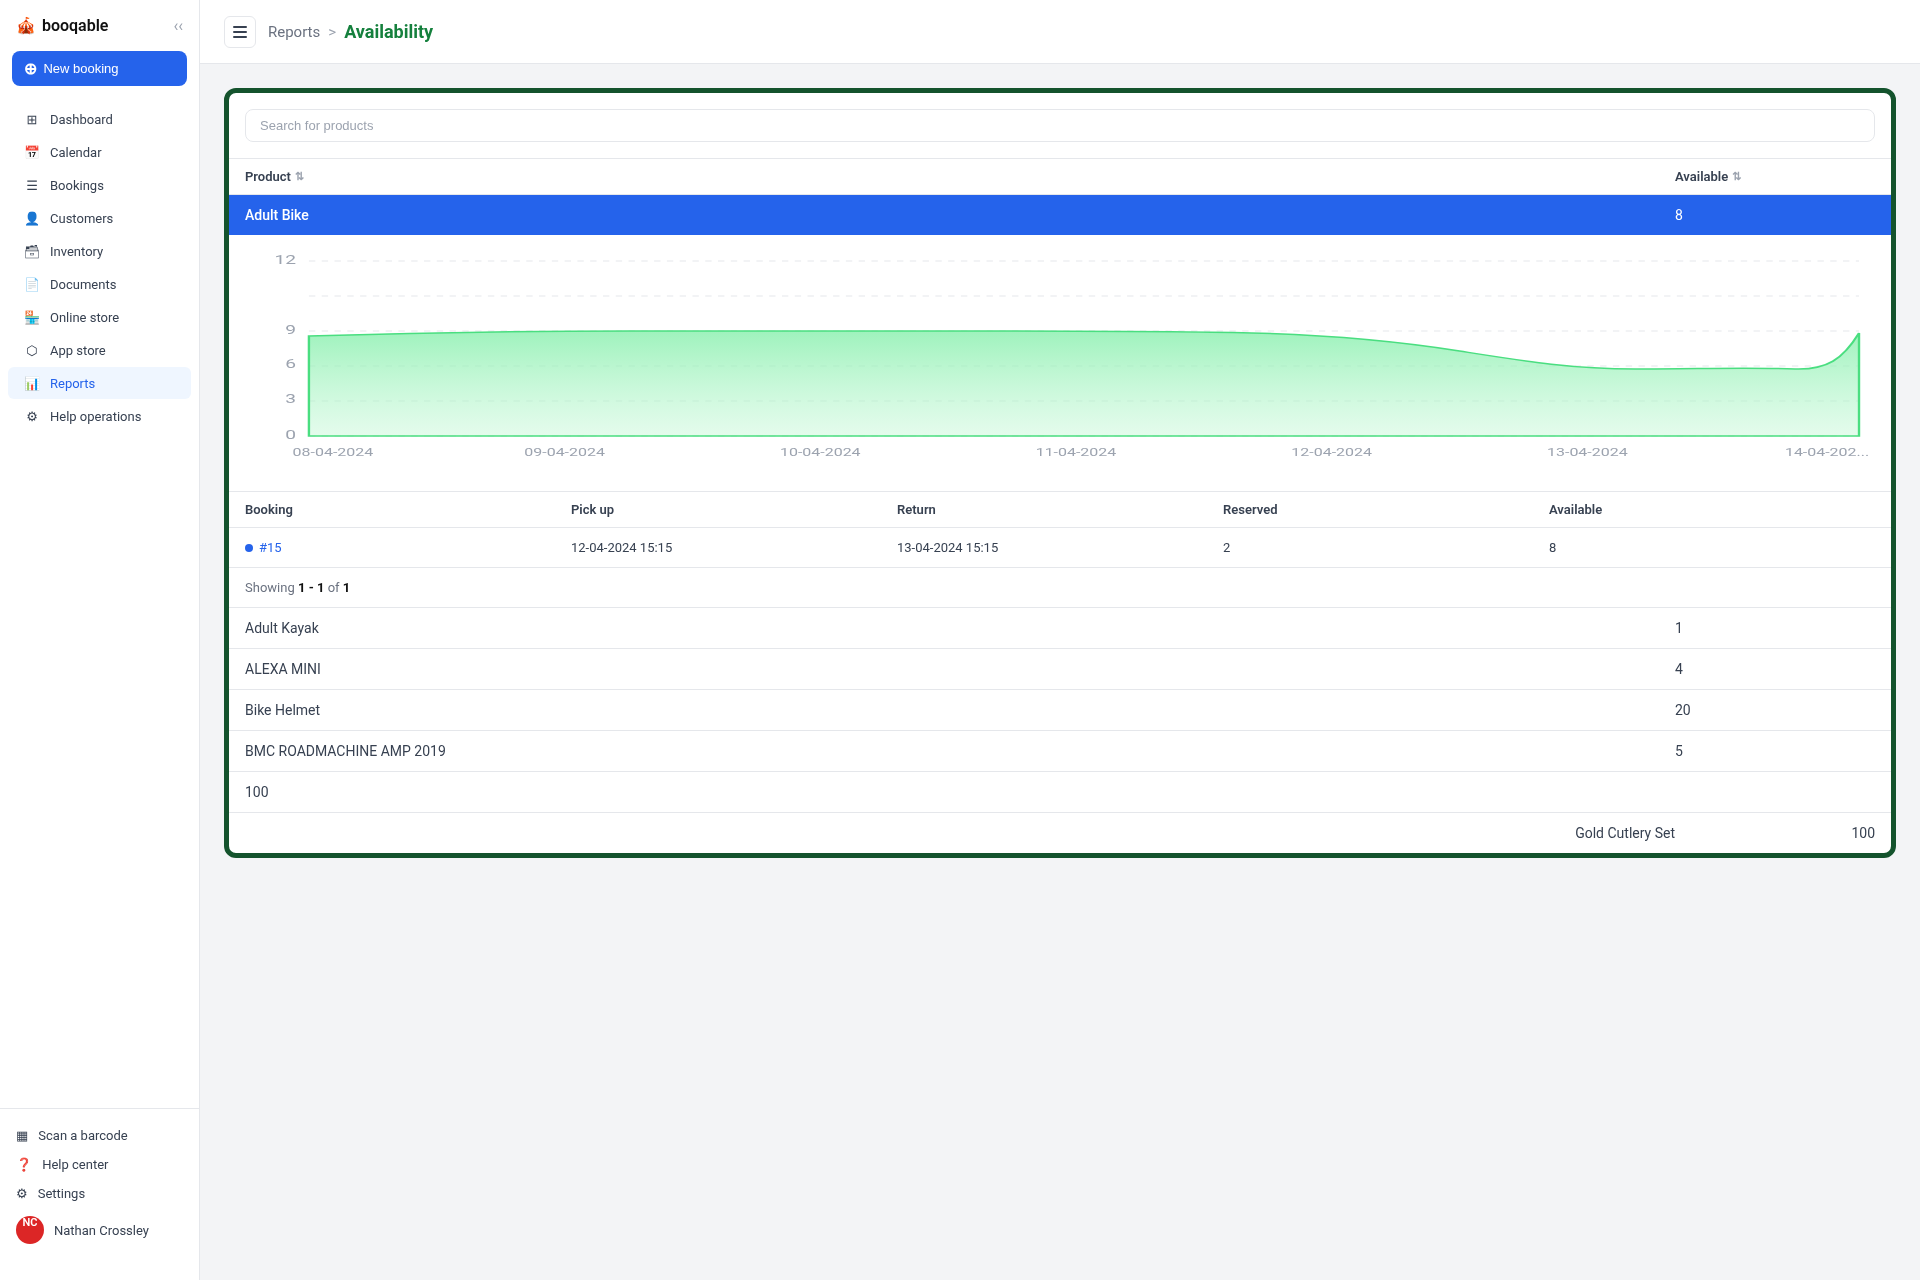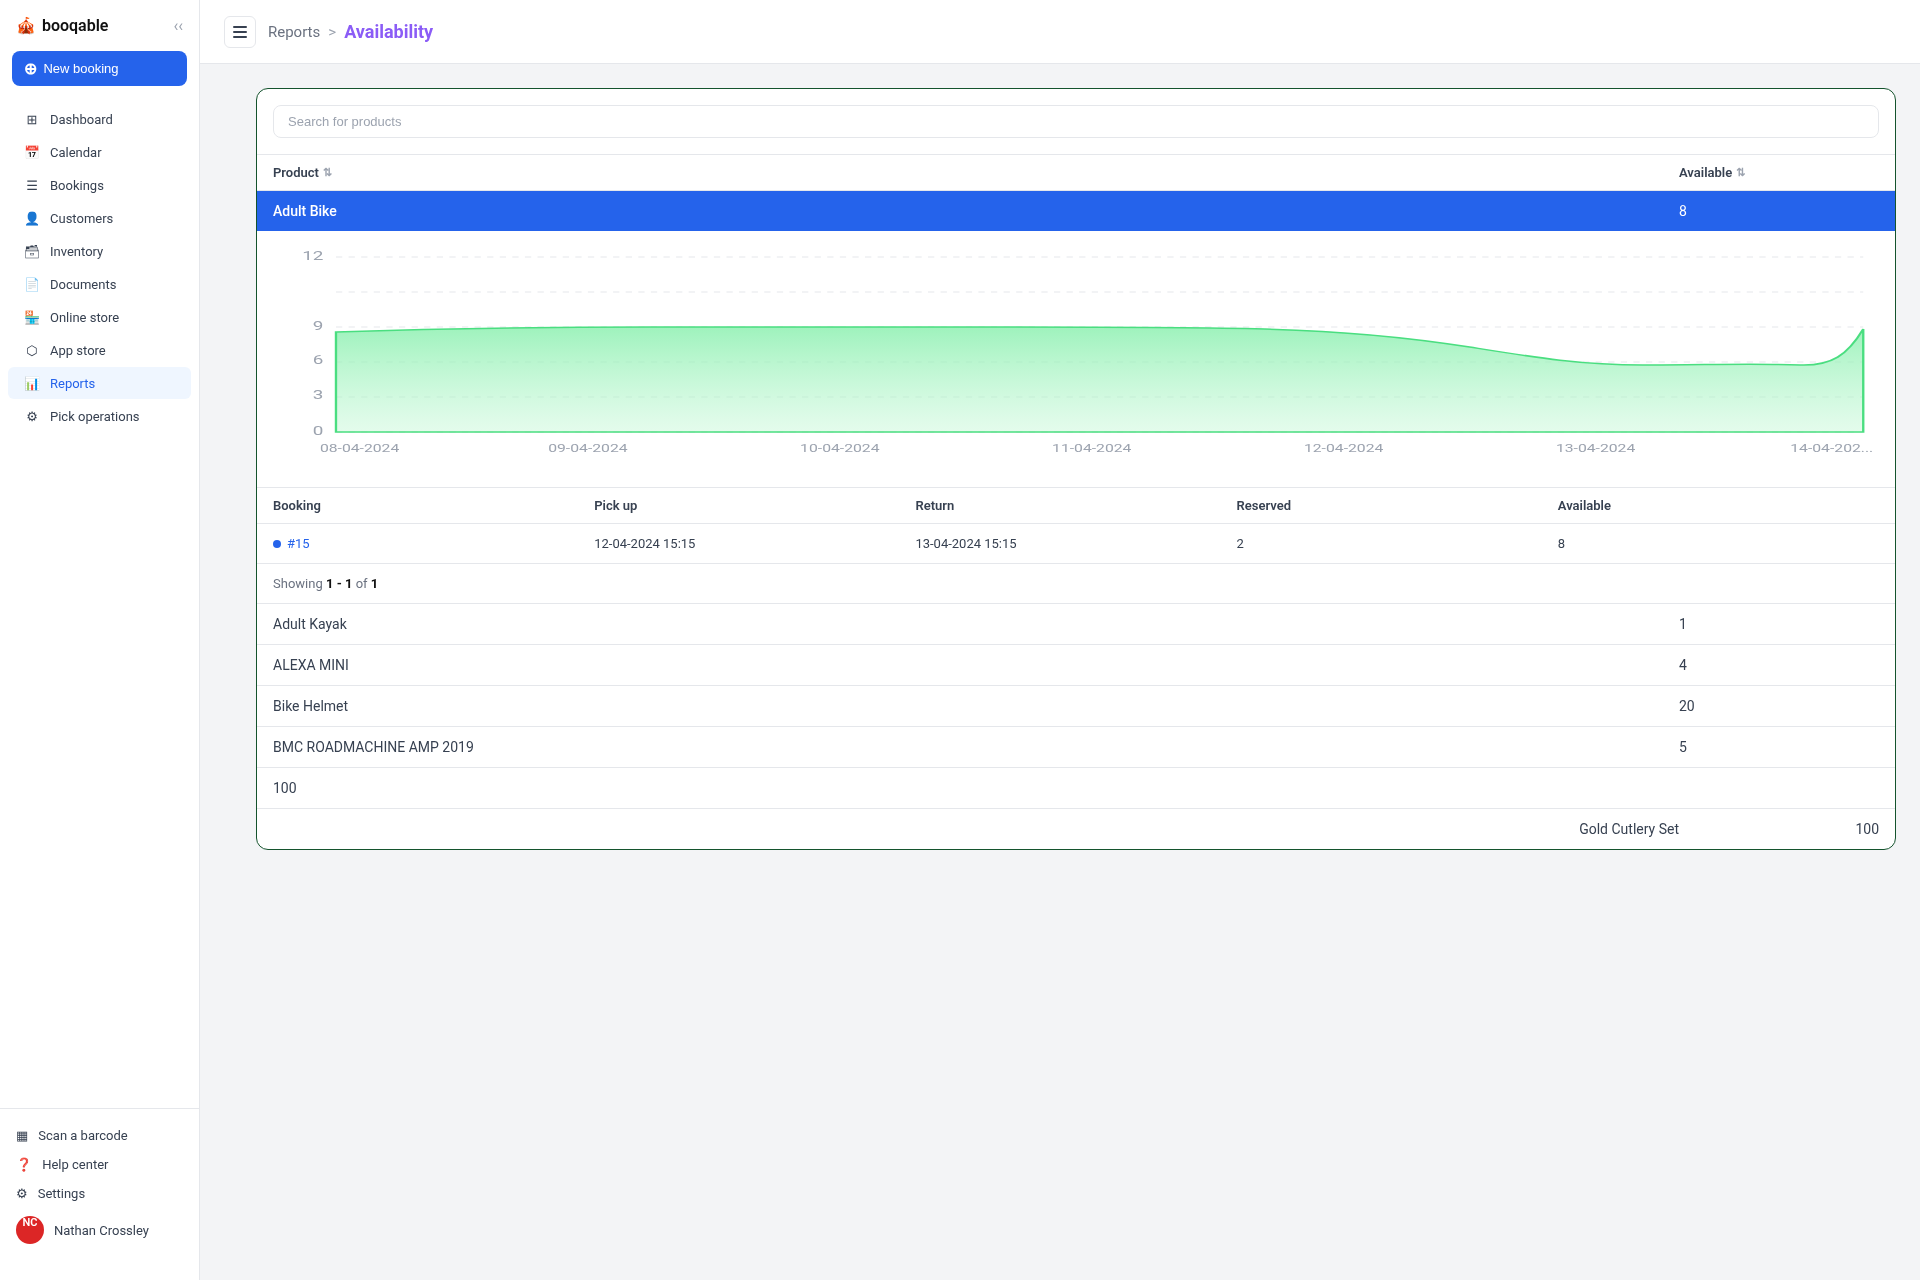--- a/index.html
+++ b/index.html
@@ -19,25 +19,25 @@
     .sidebar-bottom { padding: 12px 8px; border-top: 1px solid #e5e7eb; margin-top: auto; }
     .bottom-item { display: flex; align-items: center; gap: 10px; padding: 7px 8px; font-size: 13px; color: #374151; cursor: pointer; border-radius: 6px; }
     .user-item { display: flex; align-items: center; gap: 10px; padding: 8px 8px; font-size: 13px; color: #374151; cursor: pointer; }
     .user-avatar { width: 28px; height: 28px; border-radius: 50%; background: #dc2626; color: #fff; font-size: 11px; font-weight: 600; display: flex; align-items: flex-start; justify-content: center; flex-shrink: 0; }
 
     
     .main { flex: 1; display: flex; flex-direction: column; overflow: hidden; background: #f3f4f6; }
     .topbar { background: #fff; border-bottom: 1px solid #e5e7eb; padding: 0 24px; height: 64px; display: flex; align-items: center; gap: 12px; }
     .topbar-sidebar-icon { width: 32px; height: 32px; border: 1px solid #e5e7eb; border-radius: 6px; display: flex; align-items: center; justify-content: center; color: #374151; cursor: pointer; }
     .breadcrumb { display: flex; align-items: center; gap: 8px; font-size: 15px; color: #6b7280; }
-    .breadcrumb-current { font-weight: 700; color: #8b5cf6; font-size: 18px; }
+    .breadcrumb-current { font-weight: 700; color: #15803d; font-size: 18px; }
 
     
     .content { flex: 1; overflow-y: auto; padding: 24px; }
-    .card { background: #fff; border-radius: 12px; border: 1px solid #14532d; overflow: hidden; margin-left: 32px; }
+    .card { background: #fff; border-radius: 12px; border: 5px solid #14532d; overflow: hidden; }
     .search-bar { padding: 16px; border-bottom: 1px solid #e5e7eb; }
     .search-input { width: 100%; padding: 8px 14px; border: 1px solid #e5e7eb; border-radius: 8px; font-size: 13px; color: #374151; outline: none; }
     .search-input::placeholder { color: #9ca3af; }
 
     
     .table-header { display: grid; grid-template-columns: 1fr 200px; padding: 10px 16px; border-bottom: 1px solid #e5e7eb; }
     .col-header { font-size: 13px; font-weight: 600; color: #374151; display: flex; align-items: center; gap: 4px; }
     .sort-icon { color: #9ca3af; font-size: 11px; }
 
     
@@ -119,21 +119,21 @@
     <div class="nav-item">
       <span class="nav-icon">⬡</span>
       <span>App store</span>
     </div>
     <div class="nav-item active">
       <span class="nav-icon">📊</span>
       <span>Reports</span>
     </div>
     <div class="nav-item">
       <span class="nav-icon">⚙</span>
-      <span>Pick operations</span>
+      <span>Help operations</span>
     </div>
   </div>
 
   <div class="sidebar-bottom">
     <div class="bottom-item">
       <span class="nav-icon">▦</span>
       <span>Scan a barcode</span>
     </div>
     <div class="bottom-item">
       <span class="nav-icon">❓</span>

